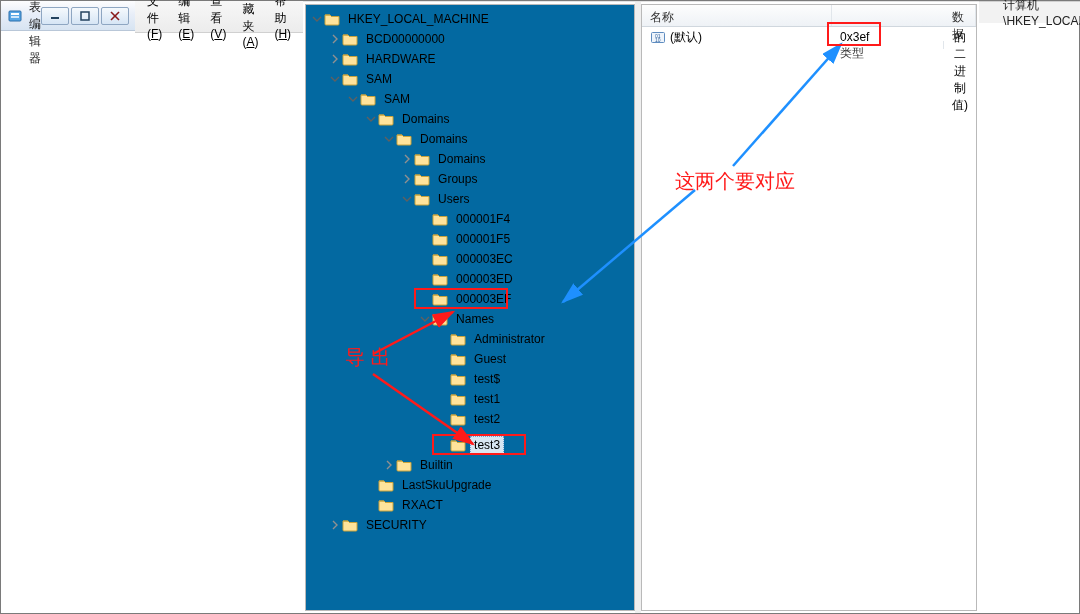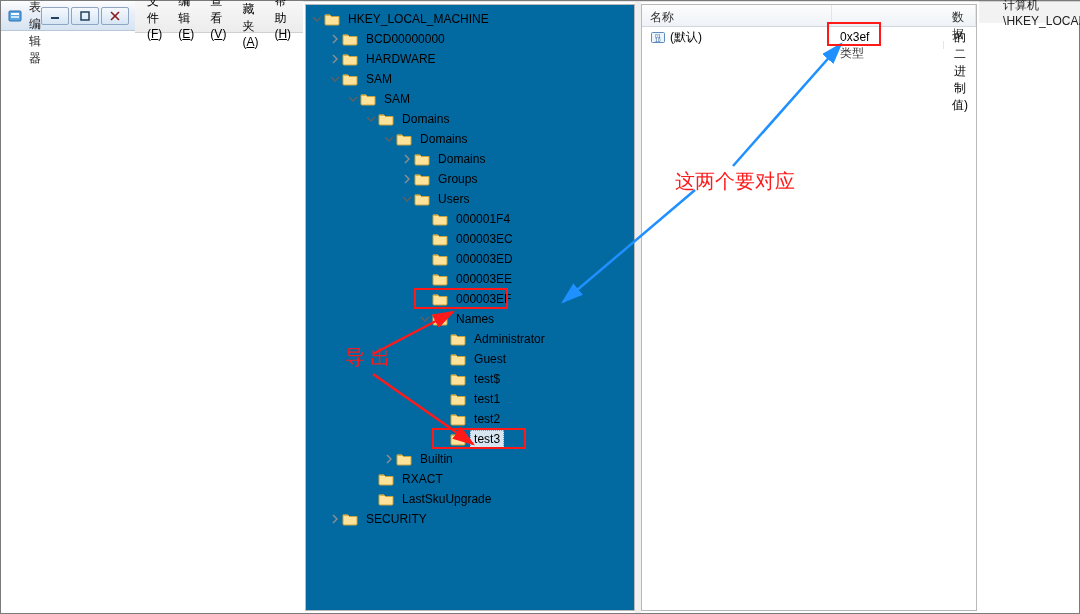--- a/index.html
+++ b/index.html
@@ -249,41 +249,41 @@
                                       <span class="node-label">000001F4</span>
                                     </div>
                                   </div>
                                   <div class="node">
                                     <div class="row">
                                       <span class="twisty blank"></span>
                                       <span class="folder-icon"><svg width="16" height="14" viewBox="0 0 16 14">
                                           <path d="M1 3h5l1.5 1.5H15V12a1 1 0 0 1-1 1H2a1 1 0 0 1-1-1z" fill="#ffe39b" stroke="#caa33a"></path>
                                           <path d="M1 3h5l1.5 1.5H15" fill="none" stroke="#caa33a"></path>
                                         </svg></span>
-                                      <span class="node-label">000003EC</span>
+                                      <span class="node-label">000001F5</span>
                                     </div>
                                   </div>
                                   <div class="node">
                                     <div class="row">
                                       <span class="twisty blank"></span>
                                       <span class="folder-icon"><svg width="16" height="14" viewBox="0 0 16 14">
                                           <path d="M1 3h5l1.5 1.5H15V12a1 1 0 0 1-1 1H2a1 1 0 0 1-1-1z" fill="#ffe39b" stroke="#caa33a"></path>
                                           <path d="M1 3h5l1.5 1.5H15" fill="none" stroke="#caa33a"></path>
                                         </svg></span>
-                                      <span class="node-label">000003ED</span>
+                                      <span class="node-label">000003EC</span>
                                     </div>
                                   </div>
                                   <div class="node">
                                     <div class="row">
                                       <span class="twisty blank"></span>
                                       <span class="folder-icon"><svg width="16" height="14" viewBox="0 0 16 14">
                                           <path d="M1 3h5l1.5 1.5H15V12a1 1 0 0 1-1 1H2a1 1 0 0 1-1-1z" fill="#ffe39b" stroke="#caa33a"></path>
                                           <path d="M1 3h5l1.5 1.5H15" fill="none" stroke="#caa33a"></path>
                                         </svg></span>
-                                      <span class="node-label">000003EE</span>
+                                      <span class="node-label">000003ED</span>
                                     </div>
                                   </div>
                                   <div class="node">
                                     <div class="row" style="position: relative;">
                                       <span class="twisty blank"></span>
                                       <span class="folder-icon"><svg width="16" height="14" viewBox="0 0 16 14">
                                           <path d="M1 3h5l1.5 1.5H15V12a1 1 0 0 1-1 1H2a1 1 0 0 1-1-1z" fill="#ffe39b" stroke="#caa33a"></path>
                                           <path d="M1 3h5l1.5 1.5H15" fill="none" stroke="#caa33a"></path>
                                         </svg></span>
                                       <span class="node-label">000003EF</span>
@@ -348,21 +348,21 @@
                                         <div class="row">
                                           <span class="twisty blank"></span>
                                           <span class="folder-icon"><svg width="16" height="14" viewBox="0 0 16 14">
                                               <path d="M1 3h5l1.5 1.5H15V12a1 1 0 0 1-1 1H2a1 1 0 0 1-1-1z" fill="#ffe39b" stroke="#caa33a"></path>
                                               <path d="M1 3h5l1.5 1.5H15" fill="none" stroke="#caa33a"></path>
                                             </svg></span>
                                           <span class="node-label">test2</span>
                                         </div>
                                       </div>
                                       <div class="node">
-                                        <div class="row" style="position: relative;">
+                                        <div class="row" style="position: relative; margin-top: 6px;">
                                           <span class="twisty blank"></span>
                                           <span class="folder-icon"><svg width="16" height="14" viewBox="0 0 16 14">
                                               <path d="M1 3h5l1.5 1.5H15V12a1 1 0 0 1-1 1H2a1 1 0 0 1-1-1z" fill="#ffe39b" stroke="#caa33a"></path>
                                               <path d="M1 3h5l1.5 1.5H15" fill="none" stroke="#caa33a"></path>
                                             </svg></span>
                                           <span class="node-label selected">test3</span>
                                           <div class="ann-box" style="left: -4px; top: -1px; width: 94px; height: 21px;"></div>
                                         </div>
                                       </div>
                                     </div>
@@ -387,31 +387,31 @@
                           </div>
                         </div>
                       </div>
                       <div class="node">
                         <div class="row">
                           <span class="twisty blank"></span>
                           <span class="folder-icon"><svg width="16" height="14" viewBox="0 0 16 14">
                               <path d="M1 3h5l1.5 1.5H15V12a1 1 0 0 1-1 1H2a1 1 0 0 1-1-1z" fill="#ffe39b" stroke="#caa33a"></path>
                               <path d="M1 3h5l1.5 1.5H15" fill="none" stroke="#caa33a"></path>
                             </svg></span>
-                          <span class="node-label">RXACT</span>
+                          <span class="node-label">LastSkuUpgrade</span>
                         </div>
                       </div>
                       <div class="node">
                         <div class="row">
                           <span class="twisty blank"></span>
                           <span class="folder-icon"><svg width="16" height="14" viewBox="0 0 16 14">
                               <path d="M1 3h5l1.5 1.5H15V12a1 1 0 0 1-1 1H2a1 1 0 0 1-1-1z" fill="#ffe39b" stroke="#caa33a"></path>
                               <path d="M1 3h5l1.5 1.5H15" fill="none" stroke="#caa33a"></path>
                             </svg></span>
-                          <span class="node-label">LastSkuUpgrade</span>
+                          <span class="node-label">RXACT</span>
                         </div>
                       </div>
                     </div>
                   </div>
                 </div>
               </div>
               <div class="node">
                 <div class="row">
                   <span class="twisty">
                     <svg width="10" height="10">

